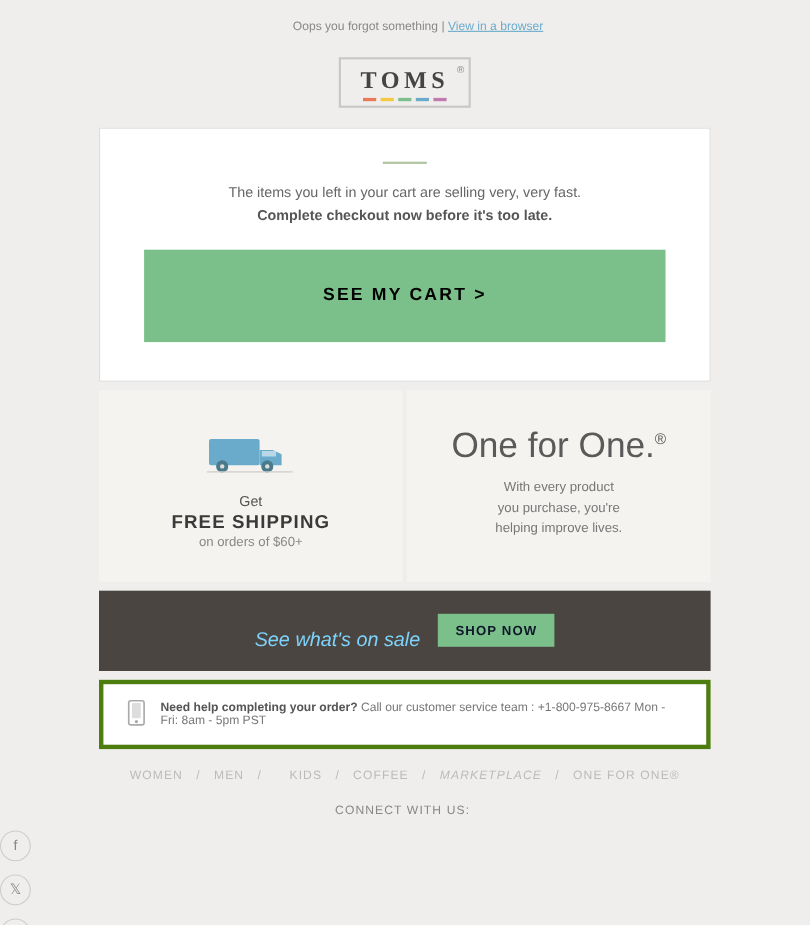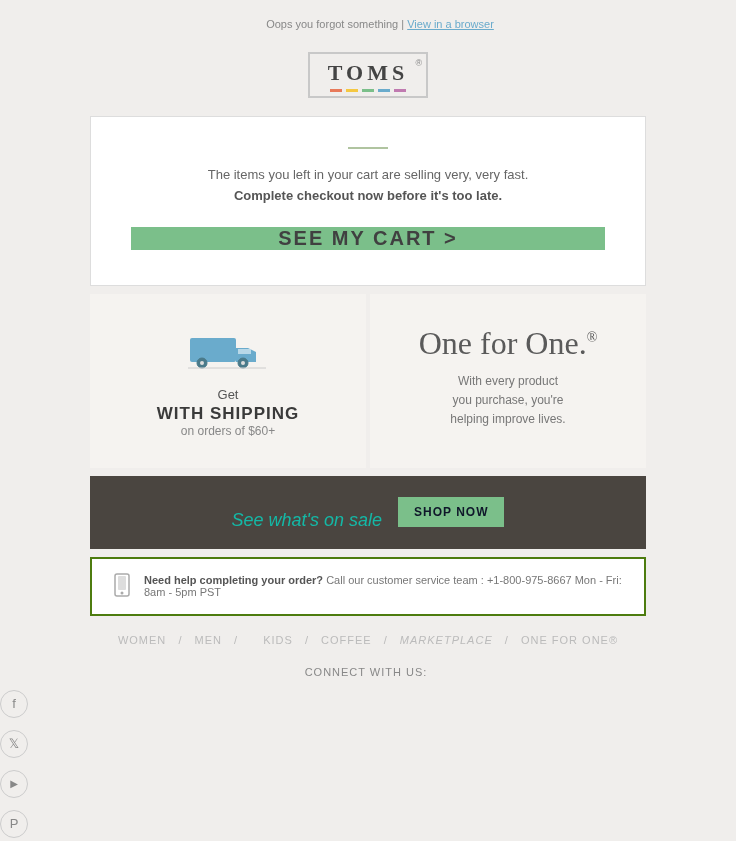--- a/index.html
+++ b/index.html
@@ -99,25 +99,25 @@
       margin-bottom: 20px;
     }
     .subtext strong {
       font-weight: bold;
       color: #555;
     }
 
     .cta-button {
       display: inline-block;
       background: #7bbf8a;
-      color: #404040;
-      font-size: 20px;
+      color: #000000;
+      font-size: 16px;
       font-weight: bold;
       letter-spacing: 2px;
-      padding: 0 50px;
+      padding: 33px 50px;
       text-decoration: none;
       cursor: pointer;
       border: none;
       width: 100%;
     }
 
     
     .features-row {
       display: flex;
       margin: 0 90px;
@@ -151,21 +151,21 @@
       color: #3a3a3a;
       letter-spacing: 1px;
     }
     .feature-small {
       font-size: 12px;
       color: #888;
     }
 
     
     .one-for-one-text {
-      font-family: Liberation Serif, serif;
+      font-family: Liberation Sans, sans-serif;
       font-size: 32px;
       color: #5a5a5a;
       line-height: 1.2;
       margin-bottom: 10px;
     }
     .one-for-one-sub {
       font-size: 12px;
       color: #777;
       line-height: 1.6;
     }
@@ -174,21 +174,21 @@
     .sale-bar {
       background: #4a4540;
       margin: 8px 90px 0;
       display: flex;
       align-items: center;
       justify-content: center;
       padding: 18px 20px;
       gap: 16px;
     }
     .sale-text {
-      color: #14b8a6;
+      color: #7dd3fc;
       font-size: 18px;
       font-style: italic;
       margin-top: 16px;
     }
     .shop-now-btn {
       background: #7bbf8a;
       color: #0f172a;
       font-size: 12px;
       font-weight: bold;
       letter-spacing: 1px;
@@ -198,21 +198,21 @@
     }
 
     
     .help-bar {
       background: #fff;
       margin: 8px 90px 0;
       padding: 14px 20px;
       display: flex;
       align-items: center;
       gap: 12px;
-      border: 2px solid #4d7c0f;
+      border: 4px solid #4d7c0f;
     }
     .phone-icon-wrap {
       flex-shrink: 0;
     }
     .help-text {
       font-size: 11px;
       color: #777;
     }
     .help-text strong {
       color: #555;
@@ -324,21 +324,21 @@
 
           <circle cx="14" cy="39" r="5" fill="#4a7a8a" stroke="#4a7a8a"></circle>
           <circle cx="14" cy="39" r="2" fill="#ddd"></circle>
           <circle cx="55" cy="39" r="5" fill="#4a7a8a" stroke="#4a7a8a"></circle>
           <circle cx="55" cy="39" r="2" fill="#ddd"></circle>
 
           <line x1="0" y1="44" x2="78" y2="44" stroke="#ccc" stroke-width="1"></line>
         </svg>
       </div>
       <div class="feature-title">Get</div>
-      <div class="feature-big">WITH SHIPPING</div>
+      <div class="feature-big">FREE SHIPPING</div>
       <div class="feature-small">on orders of $60+</div>
     </div>
 
     <div class="feature-box">
       <div class="one-for-one-text">
         <span>One for One.</span><span style="font-size:14px; vertical-align:super;">®</span>
       </div>
       <div class="one-for-one-sub">
         <span>With every product</span><br>
         <span>you purchase, you're</span><br>

